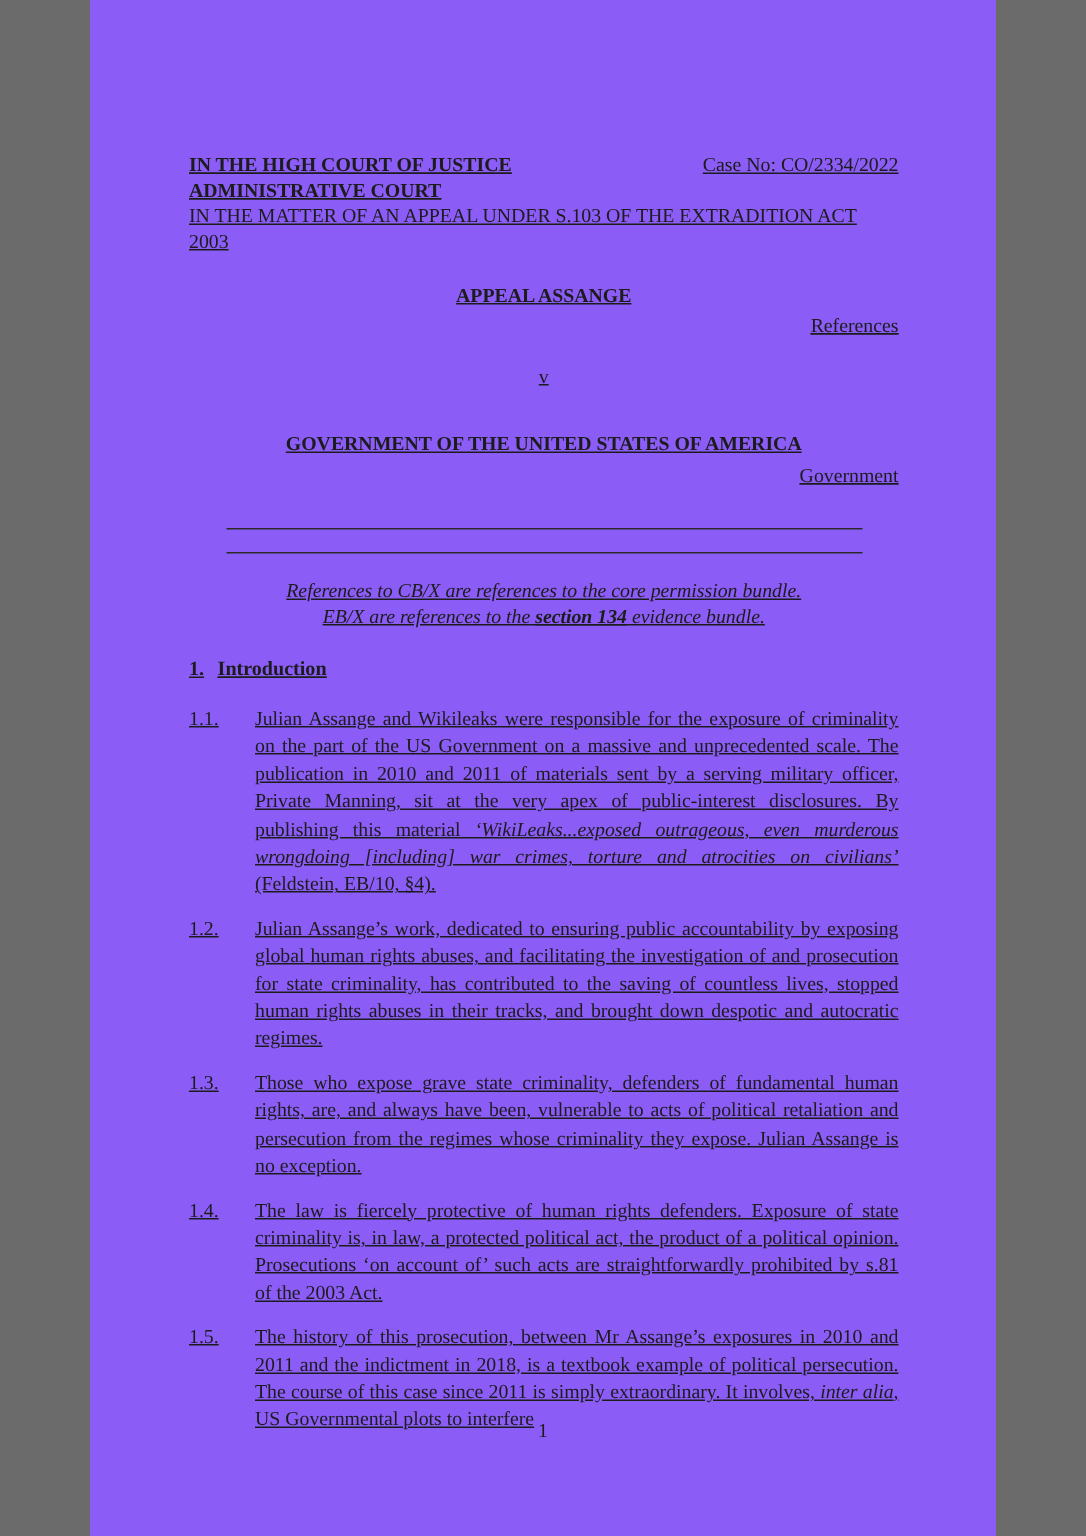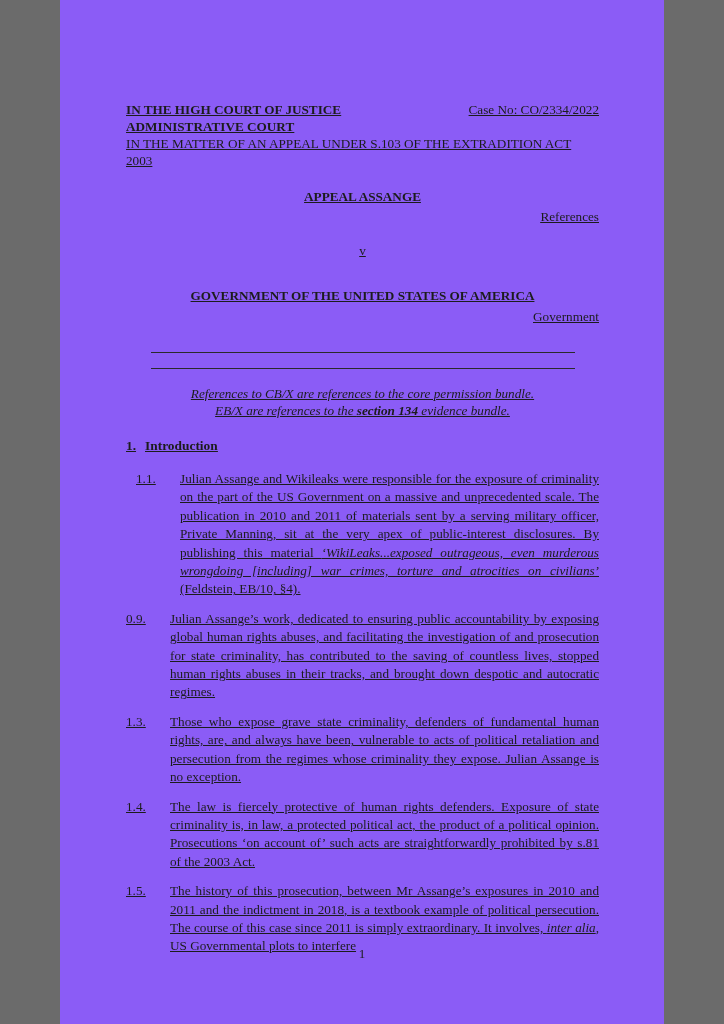--- a/index.html
+++ b/index.html
@@ -45,21 +45,21 @@
   .note { margin-top: 17px; text-align: center; font-style: italic; line-height: 16.5px; }
   .note-em { font-weight: bold; text-decoration: underline; }
 
   
   .section-heading { margin-top: 18px; text-align: left; font-weight: bold; font-size: 13.4px; line-height: 18px; }
   .section-num { margin-right: 9px; }
   .section-title { text-decoration: underline; }
 
   
   .para { display: flex; margin-top: 11px; line-height: 18.4px; }
-  .para:first-child { margin-top: 15px; margin-left: 10px; }
+  .para:first-child { margin-top: 15px; }
   .para-num { flex: none; width: 44px; }
   .para-text { flex: 1; text-align: justify; }
   .it { font-style: italic; }
 
   
   .page-number {
     position: absolute;
     left: 0; right: 0;
     top: 945px;
     text-align: center;
@@ -102,21 +102,21 @@
       <span class="section-num">1.</span><span class="section-title">Introduction</span>
     </div>
 
     <div id="paragraph-list">
   <div class="para">
     <span class="para-num">1.1.</span>
     <span class="para-text"><span>Julian Assange and Wikileaks were responsible for the exposure of criminality on the part of the US Government on a massive and unprecedented scale. The publication in 2010 and 2011 of materials sent by a serving military officer, Private Manning, sit at the very apex of public-interest disclosures. By publishing this material </span><span class="it">‘WikiLeaks...exposed outrageous, even murderous wrongdoing [including] war crimes, torture and atrocities on civilians’</span><span> (Feldstein, EB/10, §4).</span></span>
   </div>
 
   <div class="para">
-    <span class="para-num">0.9.</span>
+    <span class="para-num">1.2.</span>
     <span class="para-text"><span>Julian Assange’s work, dedicated to ensuring public accountability by exposing global human rights abuses, and facilitating the investigation of and prosecution for state criminality, has contributed to the saving of countless lives, stopped human rights abuses in their tracks, and brought down despotic and autocratic regimes.</span></span>
   </div>
 
   <div class="para">
     <span class="para-num">1.3.</span>
     <span class="para-text"><span>Those who expose grave state criminality, defenders of fundamental human rights, are, and always have been, vulnerable to acts of political retaliation and persecution from the regimes whose criminality they expose. Julian Assange is no exception.</span></span>
   </div>
 
   <div class="para">
     <span class="para-num">1.4.</span>

